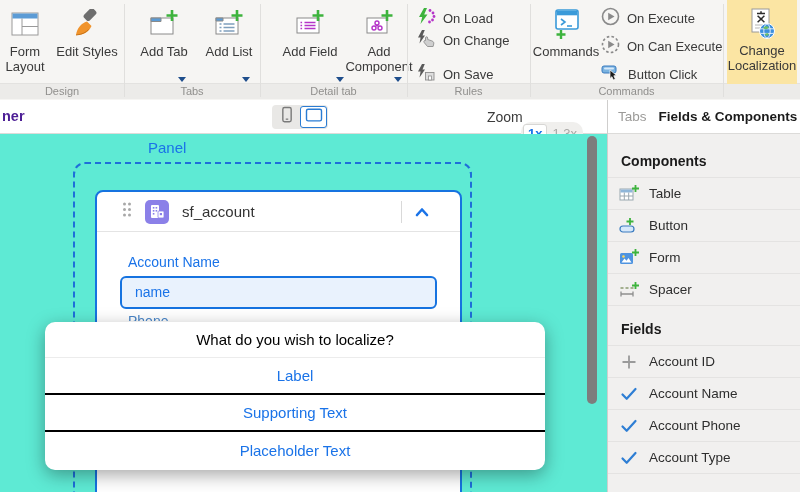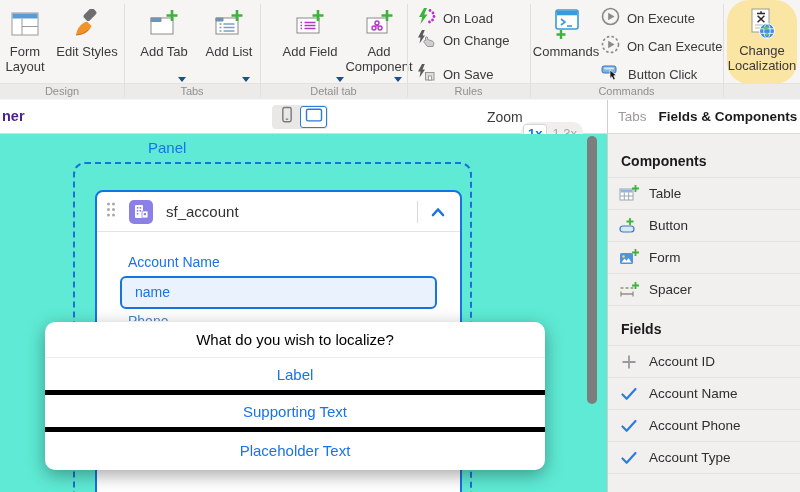--- a/index.html
+++ b/index.html
@@ -8,55 +8,55 @@
 
   
   .ribbon { position:absolute; left:0; top:0; width:800px; height:99px; background:#f6f5f3; border-bottom:1px solid #d5d4d2; }
   .ribbon-strip { position:absolute; left:0; top:83px; width:800px; height:16px; background:#ecebe9; border-top:1px solid #e3e2e0; }
   .vdiv { position:absolute; top:4px; height:93px; width:1px; background:#e0dfdd; z-index:2; }
   .group-label { position:absolute; top:85px; height:13px; font-size:11px; color:#908f8d; text-align:center; z-index:3; }
   .rbtn { position:absolute; top:3px; height:80px; display:flex; flex-direction:column; align-items:center; font-size:13px; color:#3a3a3a; text-align:center; line-height:15px; cursor:default; }
   .rbtn .ico { height:36px; display:flex; align-items:center; justify-content:center; margin-top:3px; margin-bottom:2px; }
   .drop-arrow { position:absolute; width:0; height:0; border-left:4.5px solid transparent; border-right:4.5px solid transparent; border-top:5.5px solid #1f4e8c; }
   .ritem { position:absolute; display:flex; align-items:center; gap:7px; font-size:13px; color:#3a3a3a; height:24px; }
-  .loc-btn { position:absolute; left:727px; top:0; width:70px; height:84px; background:#fbe5a3; display:flex; flex-direction:column; align-items:center; font-size:13px; color:#3a3a3a; text-align:center; line-height:15px;border-radius:22px; }
+  .loc-btn { position:absolute; left:727px; top:0; width:70px; height:84px; background:#fbe5a3; display:flex; flex-direction:column; align-items:center; font-size:13px; color:#3a3a3a; text-align:center; line-height:15px; }
   .loc-btn .ico { height:38px; display:flex; align-items:center; margin-top:5px; }
 
   
   .toolbar2 { position:absolute; left:0; top:100px; width:607px; height:34px; background:#ffffff; border-bottom:1px solid #dcdbd9; }
   .t2-title { position:absolute; left:2px; top:8px; font-size:14.5px; font-weight:bold; color:#4c1d95; }
   .dev-toggle { position:absolute; left:272px; top:5px; height:24px; display:flex; background:#e9e8e6; border-radius:4px; padding:1px; }
   .dev-seg { width:27px; height:22px; display:flex; align-items:center; justify-content:center; border-radius:3px; }
   .dev-seg.sel { background:#fff; border:1.5px solid #2b7cd3; }
   .zoom-label { position:absolute; left:487px; top:9px; font-size:14px; color:#3b3b3b; }
   .zoom-pills { position:absolute; left:521px; top:22px; height:23px; display:flex; background:#f0efed; border-radius:10px; padding:2px; gap:1px; }
   .pill { min-width:24px; padding:0 4px; height:19px; display:flex; align-items:center; justify-content:center; font-size:13px; border-radius:3px; }
   .pill.sel { background:#fff; border:1px solid #d7d6d4; color:#1a73e8; font-weight:bold; }
   .pill.dim { color:#a8a7a5; }
 
   
   .canvas { position:absolute; left:0; top:134px; width:607px; height:358px; background:#5eead4; overflow:hidden; }
   .panel-label { position:absolute; left:148px; top:5px; font-size:15px; color:#1a73e8; }
   .panel-dashed { position:absolute; left:73px; top:28px; width:399px; height:400px; border:2px dashed #1e6fd9; border-radius:12px; }
   .card { position:absolute; left:95px; top:56px; width:367px; height:350px; background:#fff; border:2px solid #1673e0; border-radius:8px; }
-  .card-header { height:40px; display:flex; align-items:center; border-bottom:1px solid #e4e4e4; padding:0 8px; }
+  .card-header { height:40px; display:flex; align-items:center; border-bottom:1px solid #e4e4e4; padding:0 24px; }
   .comp-icon { width:24px; height:24px; border-radius:5px; background:#8b80e8; display:flex; align-items:center; justify-content:center; margin-left:12px; }
   .comp-name { margin-left:13px; font-size:15px; color:#333; }
   .hdr-spacer { flex:1; }
   .hdr-div { width:1px; height:22px; background:#d9d9d9; margin-right:6px; }
   .chev { width:28px; height:24px; display:flex; align-items:center; justify-content:center; }
   .field-label { margin:22px 0 0 31px; font-size:14px; color:#1a73e8; }
   .field-input { margin:6px 0 0 23px; width:317px; height:33px; background:#e9f2fd; border:2px solid #1673e0; border-radius:6px; line-height:29px; padding-left:13px; font-size:14px; color:#1a73e8; }
   .clipped-label { margin:4px 0 0 31px; height:8px; overflow:hidden; font-size:14px; color:#4a86c8; }
   .scroll-thumb { position:absolute; left:587px; top:2px; width:10px; height:268px; background:#7d7d7d; border-radius:5px; }
 
   
   .modal { position:absolute; left:45px; top:322px; width:500px; height:148px; background:#fff; border-radius:10px; box-shadow:0 5px 18px rgba(0,0,0,.35); z-index:10; overflow:hidden; }
   .modal-title { height:36px; display:flex; align-items:center; justify-content:center; font-size:15px; color:#000000; border-bottom:1px solid #ececec; }
-  .modal-opt { height:37px; display:flex; align-items:center; justify-content:center; font-size:15px; color:#1a73e8; border-bottom:5px solid #000000; }
+  .modal-opt { height:37px; display:flex; align-items:center; justify-content:center; font-size:15px; color:#1a73e8; border-bottom:2px solid #000000; }
   .modal-opt:last-child { border-bottom:none; }
 
   
   .sidebar { position:absolute; left:607px; top:100px; width:193px; height:392px; background:#f1f0ef; border-left:1px solid #cfcecd; }
   .side-header { height:34px; background:#fff; border-bottom:1px solid #dcdbd9; display:flex; align-items:center; }
   .side-tab-dim { margin-left:10px; font-size:13.5px; color:#9b9a98; }
   .side-tab-sel { margin-left:12px; font-size:13.5px; font-weight:bold; color:#1b1b1b; }
   .sec-header { height:44px; display:flex; align-items:flex-end; padding:0 0 8px 13px; font-size:14px; font-weight:bold; color:#1b1b1b; border-bottom:1px solid #e4e3e2; }
   .sec-header.h2 { height:40px; }
   .side-row { height:32px; display:flex; align-items:center; gap:10px; padding-left:11px; border-bottom:1px solid #e4e3e2; font-size:13.5px; color:#2e2e2e; }

